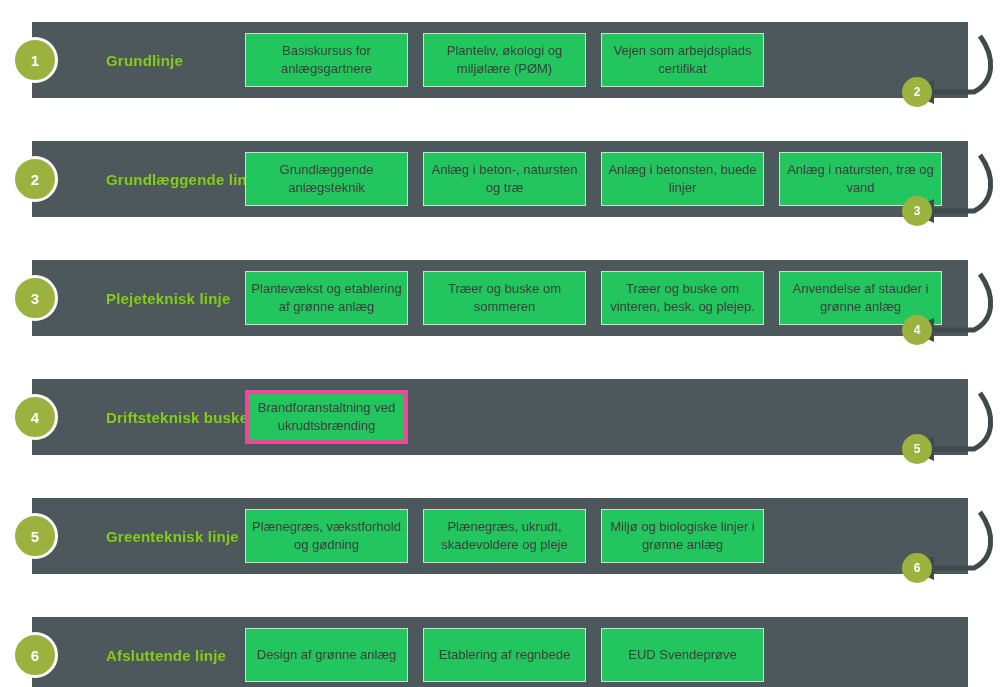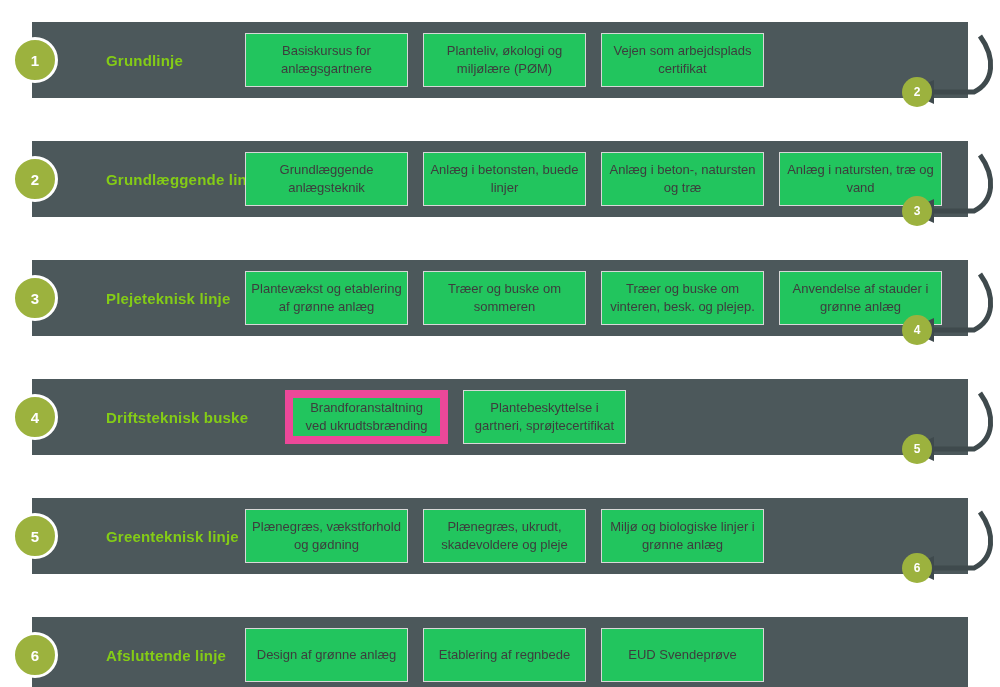--- a/index.html
+++ b/index.html
@@ -79,22 +79,21 @@
     display: flex;
     align-items: center;
     justify-content: center;
     text-align: center;
     color: #3d3d3d;
     font-size: 13px;
     line-height: 1.35;
     padding: 6px 5px;
   }
   .card.highlight {
-    border: 8px solid #ec4899;
-    margin-left: 40px;
+    border: 4px solid #ec4899;
   }
 
   
   .connector {
     position: absolute;
     right: 0px;
     width: 120px;
     height: 86px;
     pointer-events: none;
     z-index: 3;
@@ -144,24 +143,24 @@
     </div>
     <div class="connector-badge" style="left: 902px; top: 77px;">2</div>
     <div class="track" style="top: 141px;">
       <div class="badge">2</div>
       <div class="track-title">Grundlæggende linje</div>
       <div class="cards">
         <div class="card">
           <span>Grundlæggende anlægsteknik</span>
         </div>
         <div class="card">
+          <span>Anlæg i beton-, natursten og træ</span>
+        </div>
+        <div class="card">
           <span>Anlæg i betonsten, buede linjer</span>
-        </div>
-        <div class="card">
-          <span>Anlæg i beton-, natursten og træ</span>
         </div>
         <div class="card">
           <span>Anlæg i natursten, træ og vand</span>
         </div>
       </div>
     </div>
     <div class="connector" style="top: 149px; left: 878px; right: auto;">
       <svg width="120" height="86" viewBox="0 0 120 86">
         <path d="M102 6 C 118 28, 116 52, 96 62 L 50 62" fill="none" stroke="#3f4a4d" stroke-width="5" stroke-linecap="butt"></path>
         <polygon points="30,62 56,50 56,74" fill="#3f4a4d"></polygon>
@@ -193,23 +192,20 @@
       </svg>
     </div>
     <div class="connector-badge" style="left: 902px; top: 315px;">4</div>
     <div class="track" style="top: 379px;">
       <div class="badge">4</div>
       <div class="track-title">Driftsteknisk buske</div>
       <div class="cards">
         <div class="card highlight">
           <span>Brandforanstaltning ved ukrudtsbrænding</span>
         </div>
-        <div class="card">
-          <span>Plantebeskyttelse i gartneri, sprøjtecertifikat</span>
-        </div>
       </div>
     </div>
     <div class="connector" style="top: 387px; left: 878px; right: auto;">
       <svg width="120" height="86" viewBox="0 0 120 86">
         <path d="M102 6 C 118 28, 116 52, 96 62 L 50 62" fill="none" stroke="#3f4a4d" stroke-width="5" stroke-linecap="butt"></path>
         <polygon points="30,62 56,50 56,74" fill="#3f4a4d"></polygon>
       </svg>
     </div>
     <div class="connector-badge" style="left: 902px; top: 434px;">5</div>
     <div class="track" style="top: 498px;">

